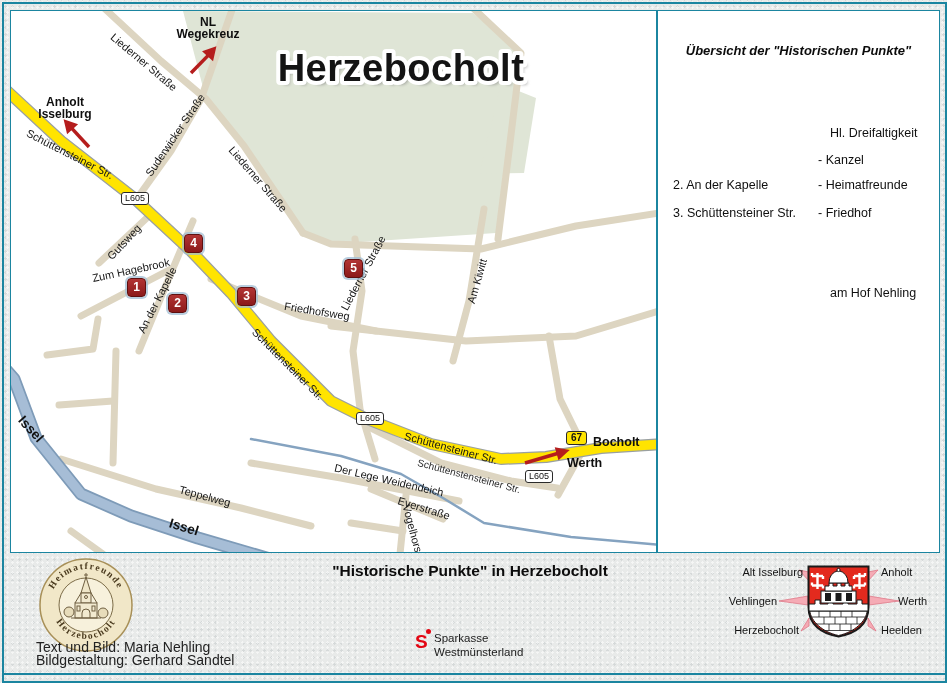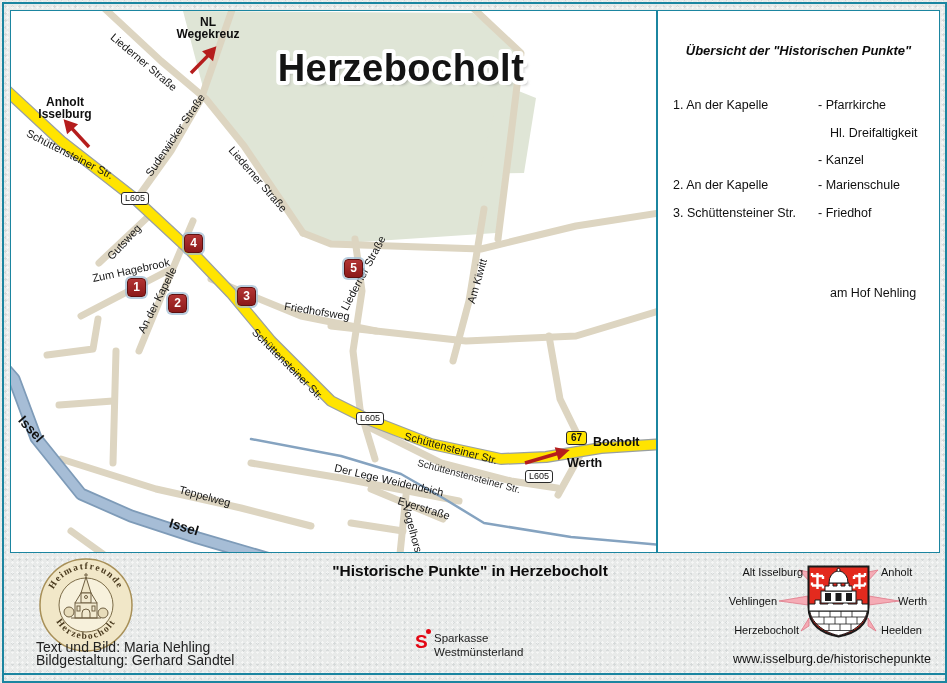--- a/index.html
+++ b/index.html
@@ -152,33 +152,29 @@
 
     <div class="marker" style="left:116px;top:267px;">1</div>
     <div class="marker" style="left:157px;top:283px;">2</div>
     <div class="marker" style="left:226px;top:276px;">3</div>
     <div class="marker" style="left:173px;top:223px;">4</div>
     <div class="marker" style="left:333px;top:248px;">5</div>
   </div>
 
   <div class="legend-panel">
     <div class="legend-title">Übersicht der "Historischen Punkte"</div>
-    <div class="lg-row" style="top:87px;">
-      <span class="lg-place">1. An der Kapelle</span>
-      <span class="lg-desc">- Pfarrkirche</span>
-    </div>
     <div class="lg-row" style="top:142px;">
       <span class="lg-desc">- Kanzel</span>
     </div>
     <div class="lg-row" style="top:115px;">
       <span class="lg-desc ind">Hl. Dreifaltigkeit</span>
     </div>
     <div class="lg-row" style="top:167px;">
       <span class="lg-place">2. An der Kapelle</span>
-      <span class="lg-desc">- Marienschule</span>
+      <span class="lg-desc">- Heimatfreunde</span>
     </div>
     <div class="lg-row" style="top:195px;">
       <span class="lg-place">3. Schüttensteiner Str.</span>
       <span class="lg-desc">- Friedhof</span>
     </div>
     <div class="lg-row" style="top:275px;">
       <span class="lg-desc ind">am Hof Nehling</span>
     </div>
   </div>
 
@@ -258,14 +254,13 @@
       </g>
     </svg>
     <div class="crest-lbl" style="left:6px;top:8px;width:74px;text-align:right;">Alt Isselburg</div>
     <div class="crest-lbl" style="left:0px;top:37px;width:54px;text-align:right;">Vehlingen</div>
     <div class="crest-lbl" style="left:4px;top:66px;width:72px;text-align:right;">Herzebocholt</div>
     <div class="crest-lbl" style="left:158px;top:8px;">Anholt</div>
     <div class="crest-lbl" style="left:175px;top:37px;">Werth</div>
     <div class="crest-lbl" style="left:158px;top:66px;">Heelden</div>
   </div>
 
-  <div class="footer-url">www.isselburg.de/historischepunkte</div>
 </div>
 
 </body></html>

